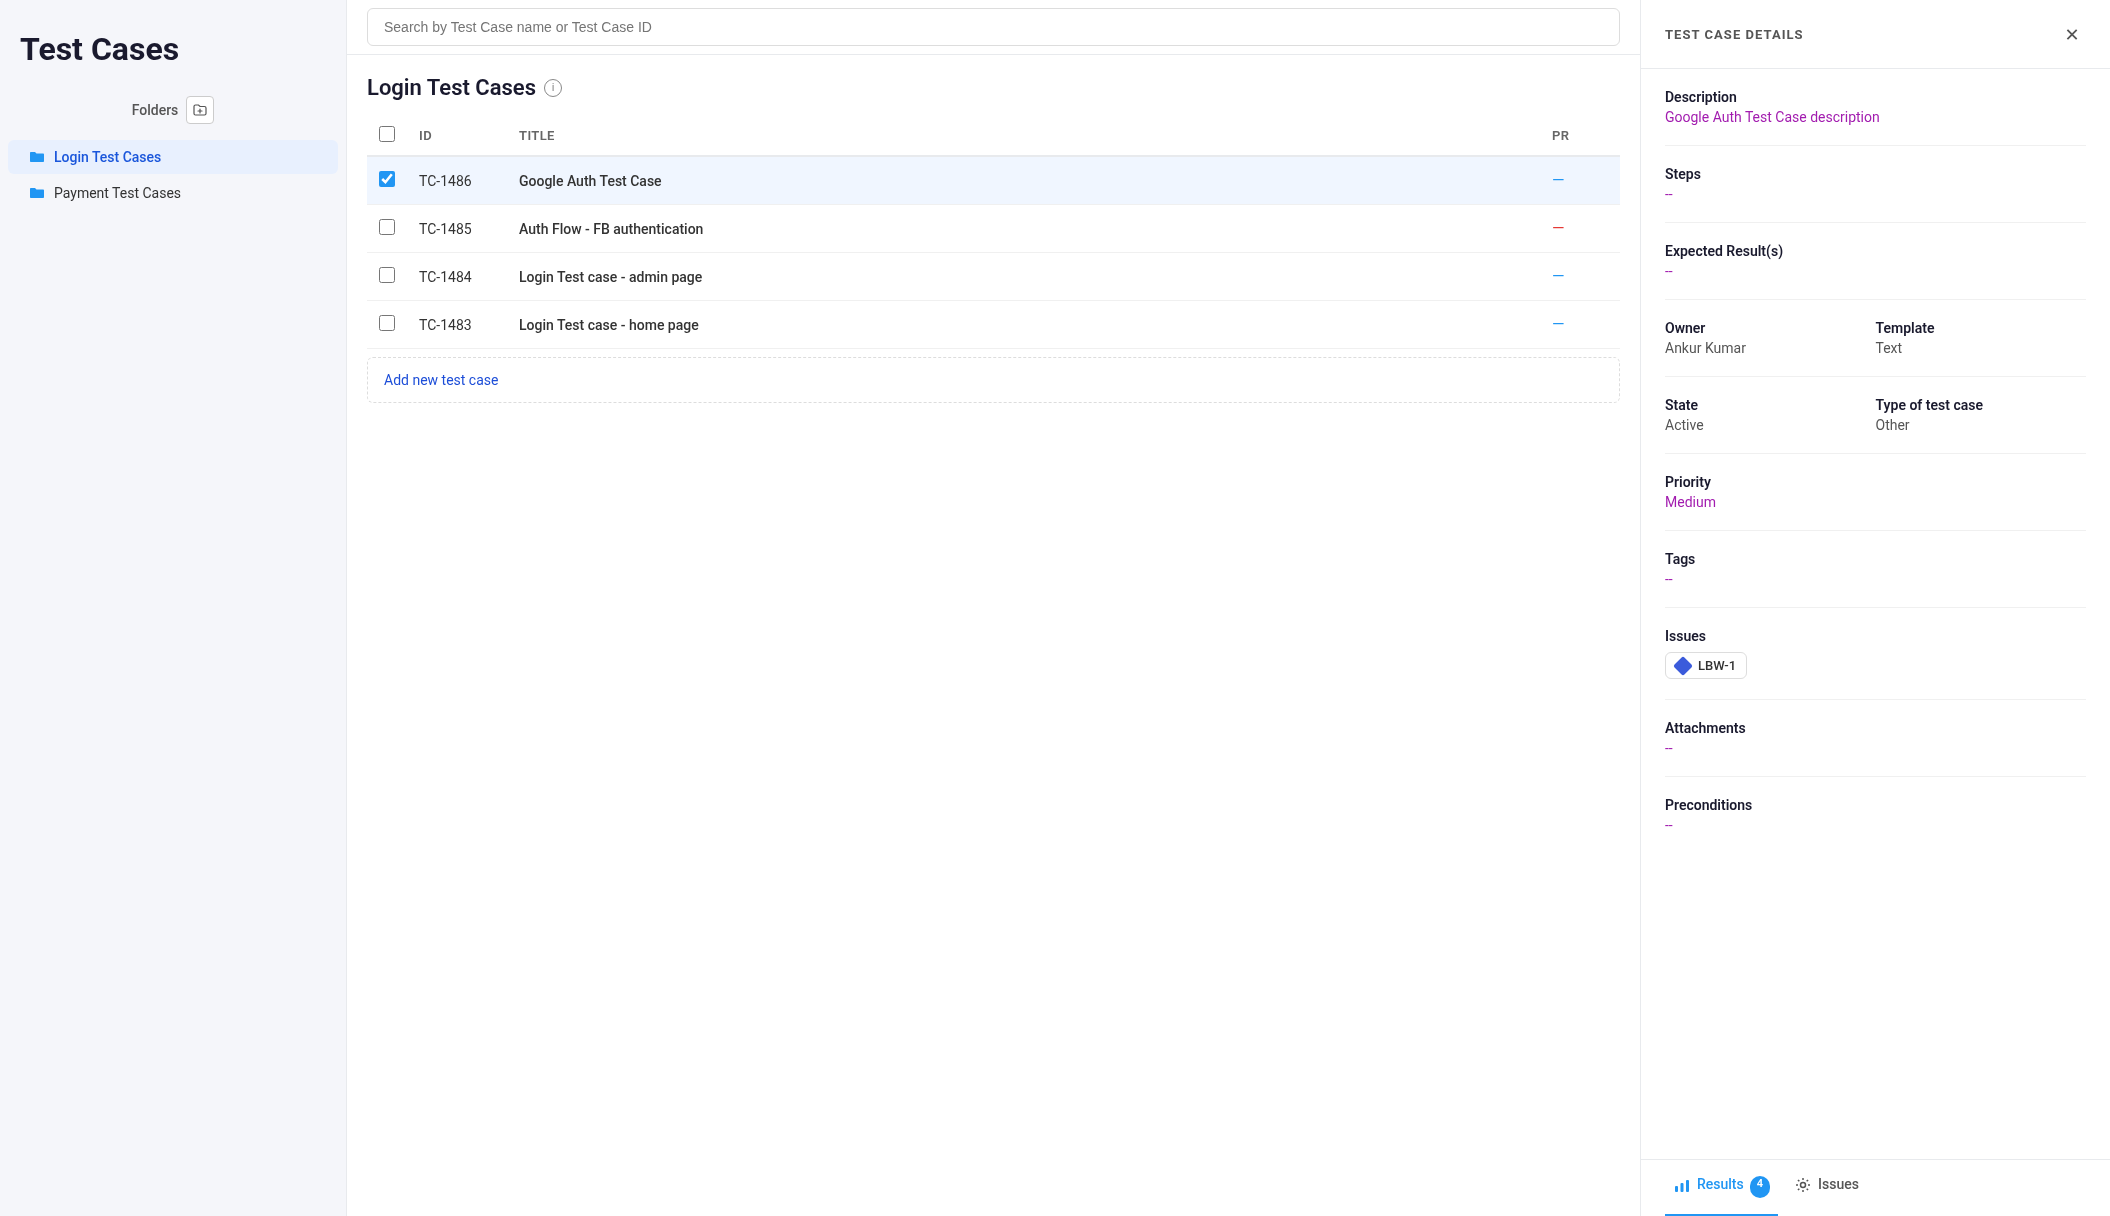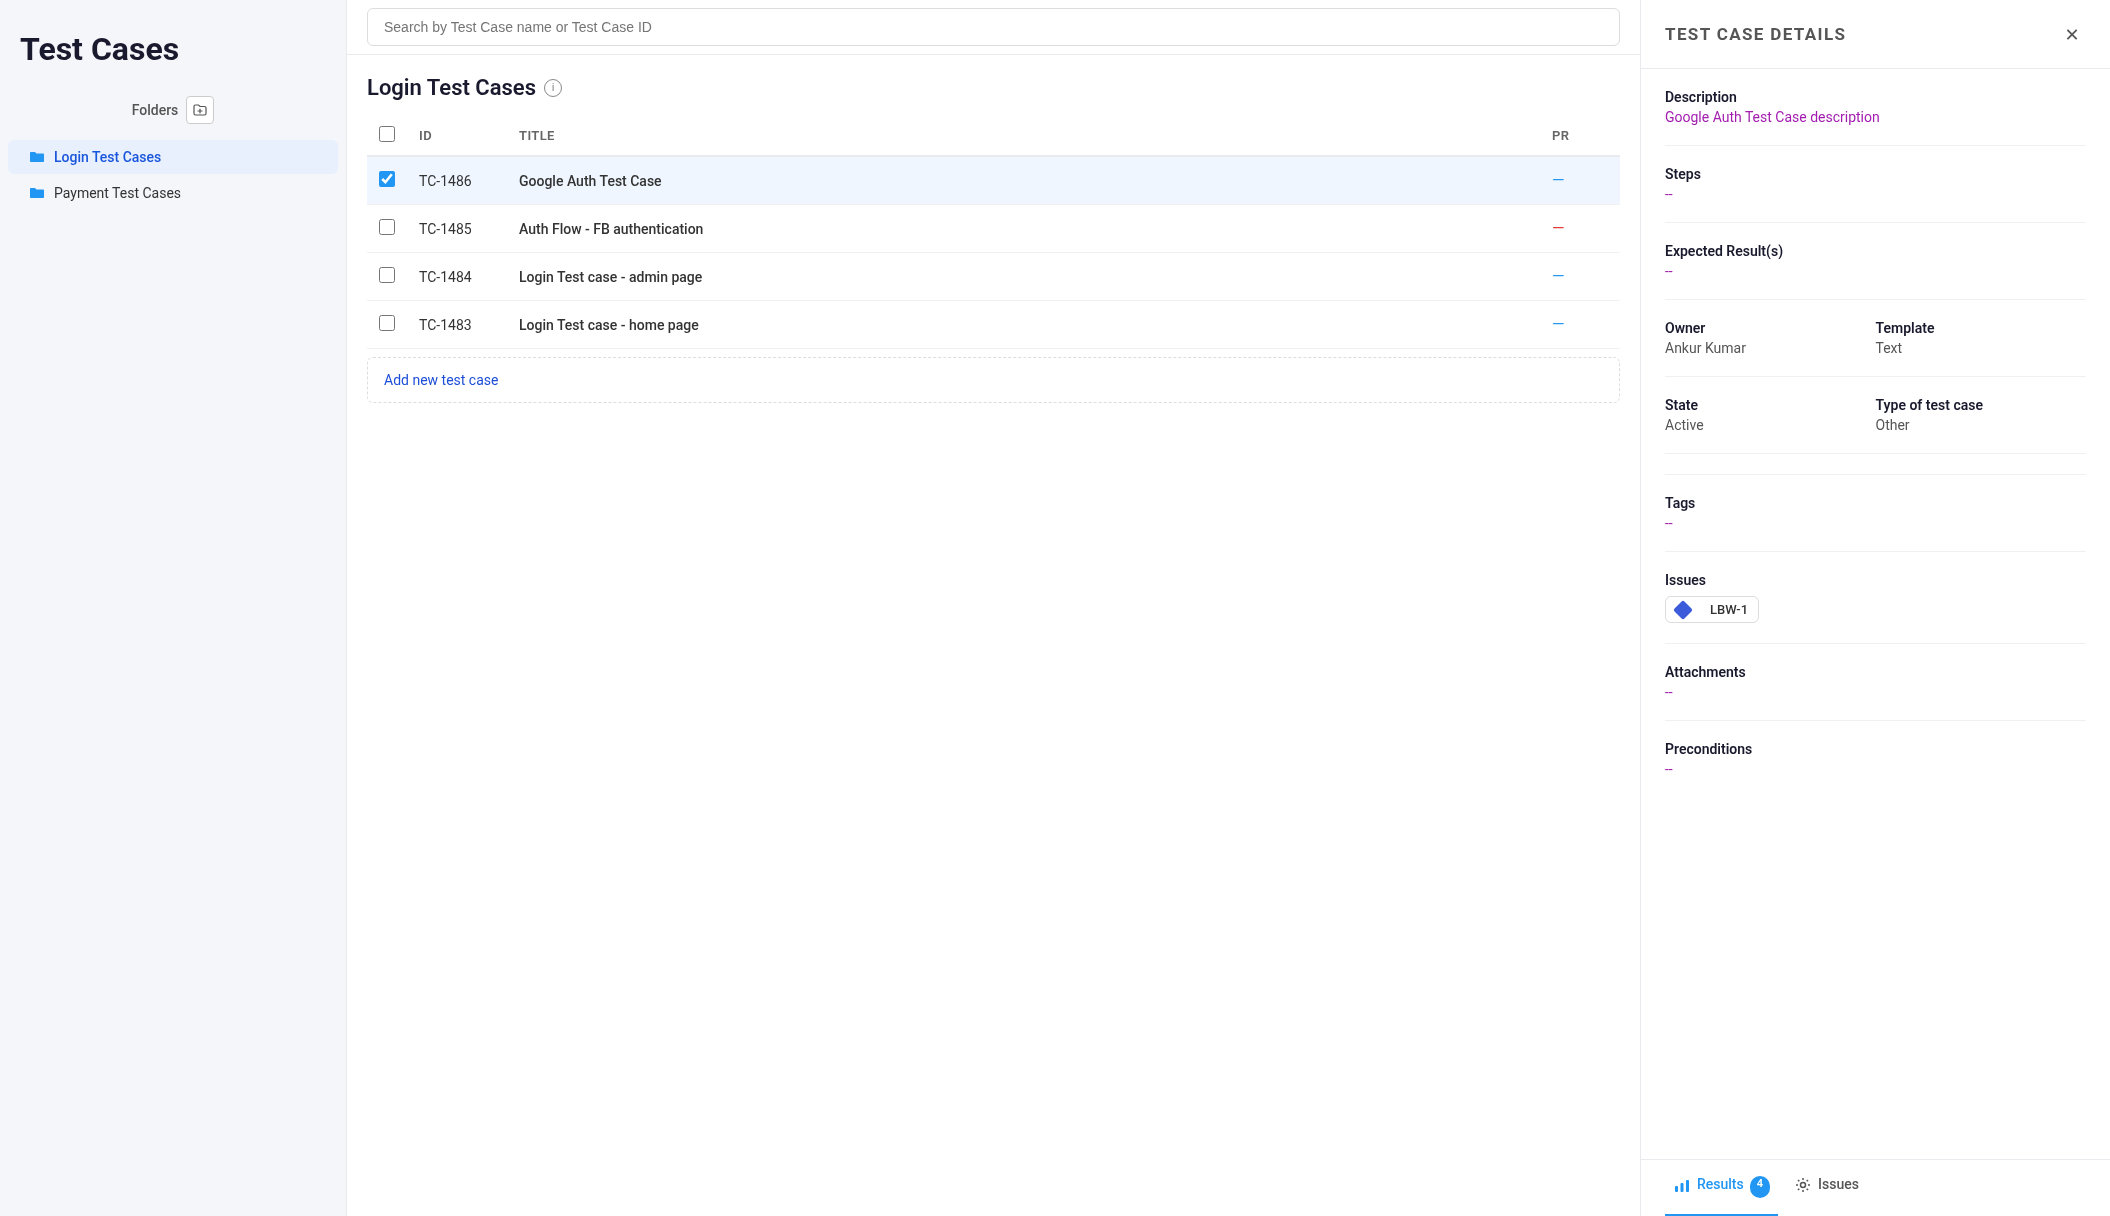--- a/index.html
+++ b/index.html
@@ -247,21 +247,21 @@
       justify-content: space-between;
       padding: 20px 24px;
       border-bottom: 1px solid #e8eaed;
       position: sticky;
       top: 0;
       background: white;
       z-index: 10;
     }
 
     .detail-panel-title {
-      font-size: 17px;
+      font-size: 13px;
       font-weight: 700;
       color: #555;
       letter-spacing: 0.08em;
       text-transform: uppercase;
     }
 
     .close-btn {
       width: 28px;
       height: 28px;
       display: flex;
@@ -314,21 +314,21 @@
     }
 
     .detail-grid-item .detail-section-value {
       font-size: 14px;
       color: #555;
     }
 
     .issue-badge {
       display: inline-flex;
       align-items: center;
-      gap: 20px;
+      gap: 8px;
       border: 1px solid #ddd;
       border-radius: 6px;
       padding: 5px 10px;
       font-size: 13px;
       color: #333;
       font-weight: 500;
       cursor: pointer;
     }
 
     .issue-diamond {
@@ -525,20 +525,24 @@
           <div class="detail-section-value">Active</div>
         </div>
         <div class="detail-grid-item">
           <div class="detail-section-label">Type of test case</div>
           <div class="detail-section-value">Other</div>
         </div>
       </div>
 
       <div class="detail-divider"></div>
 
+      <div class="detail-section">
+        <div class="detail-section-label">Priority</div>
+        <div class="detail-section-value">Medium</div>
+      </div>
 
       <div class="detail-divider"></div>
 
       <div class="detail-section">
         <div class="detail-section-label">Tags</div>
         <div class="detail-section-value">--</div>
       </div>
 
       <div class="detail-divider"></div>
 

